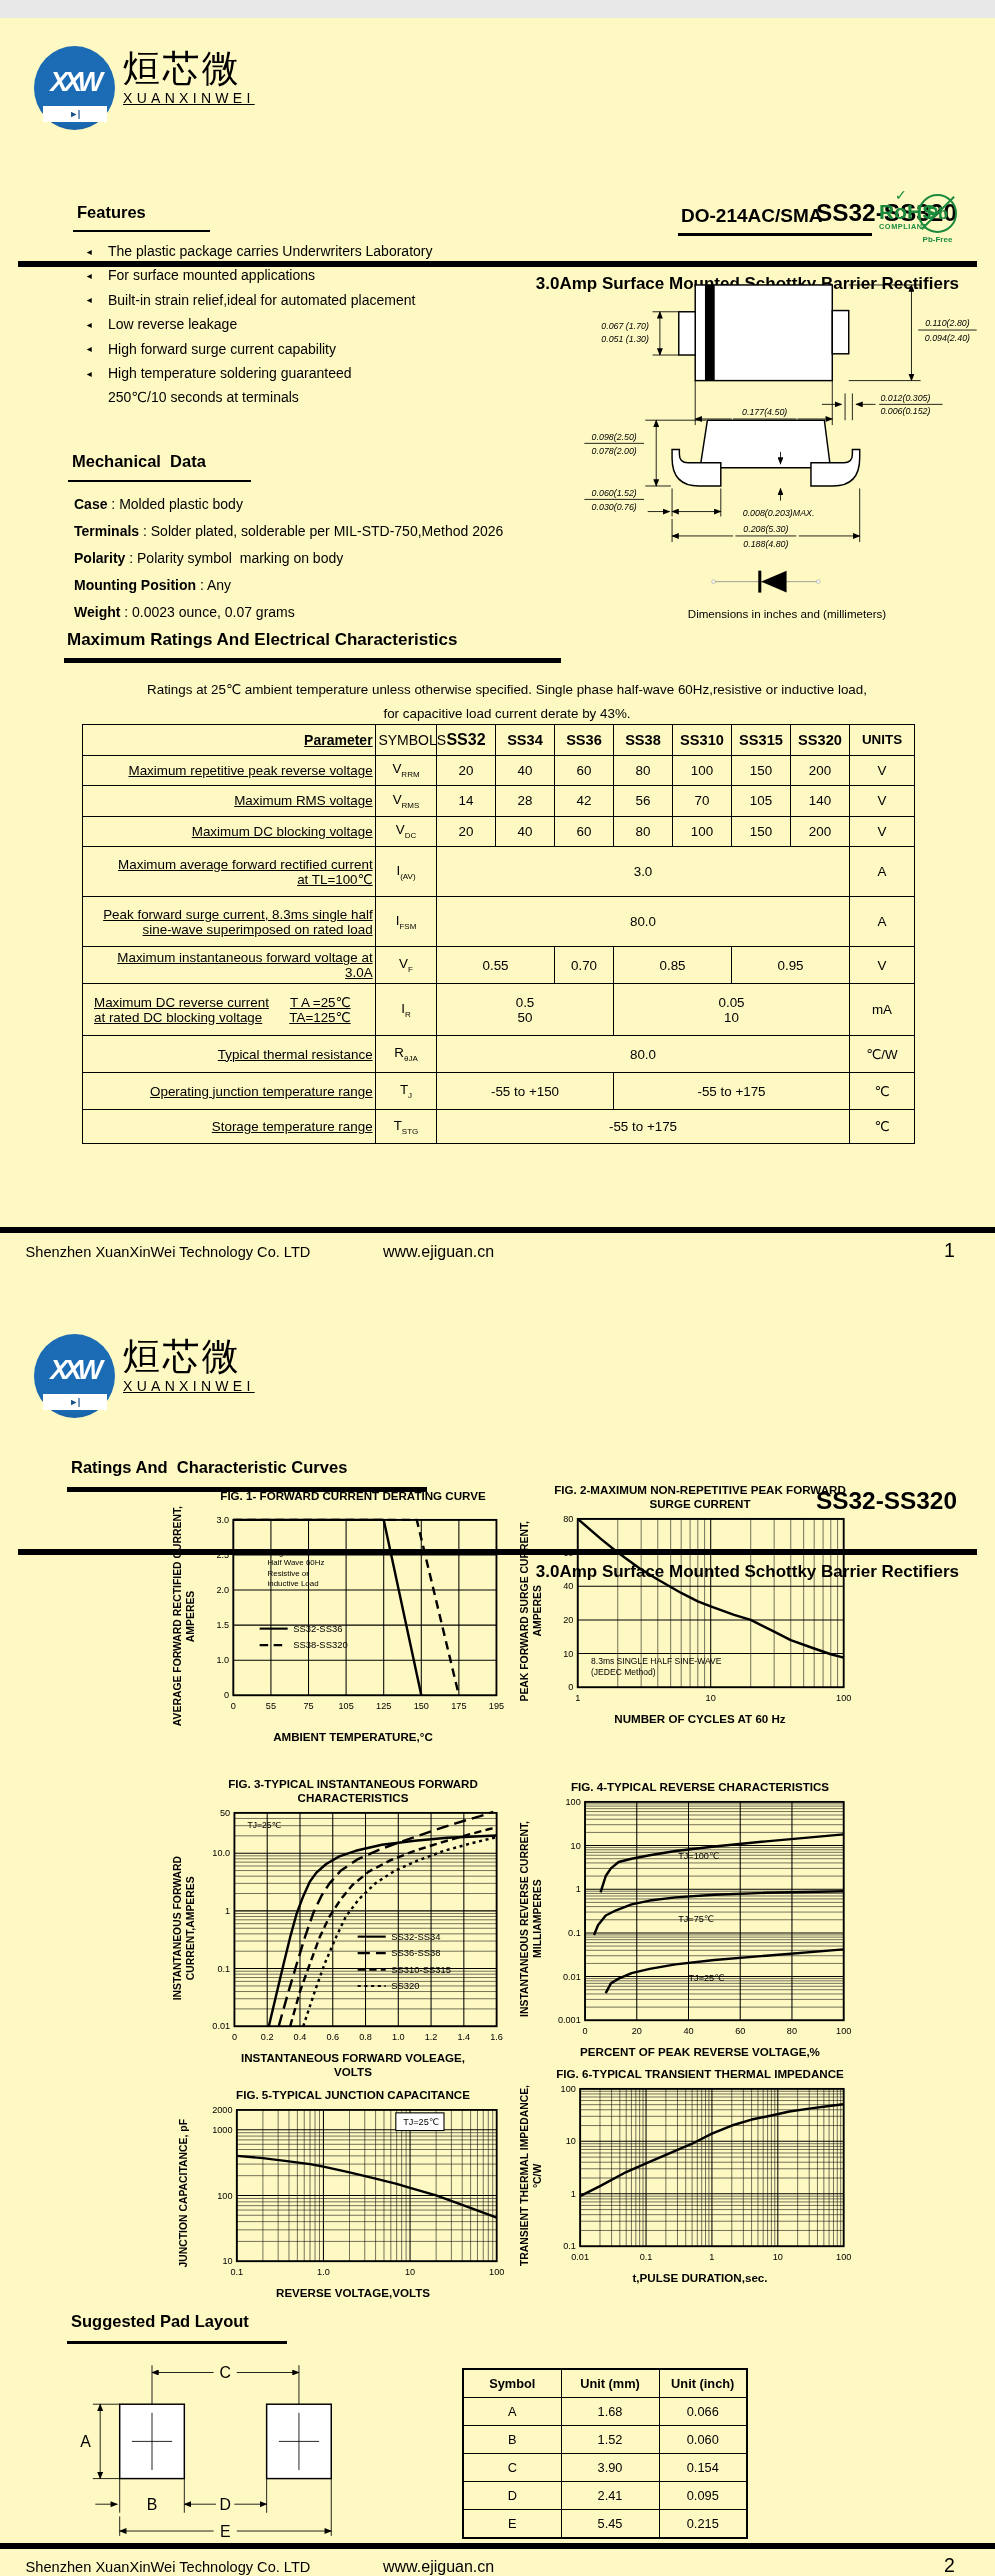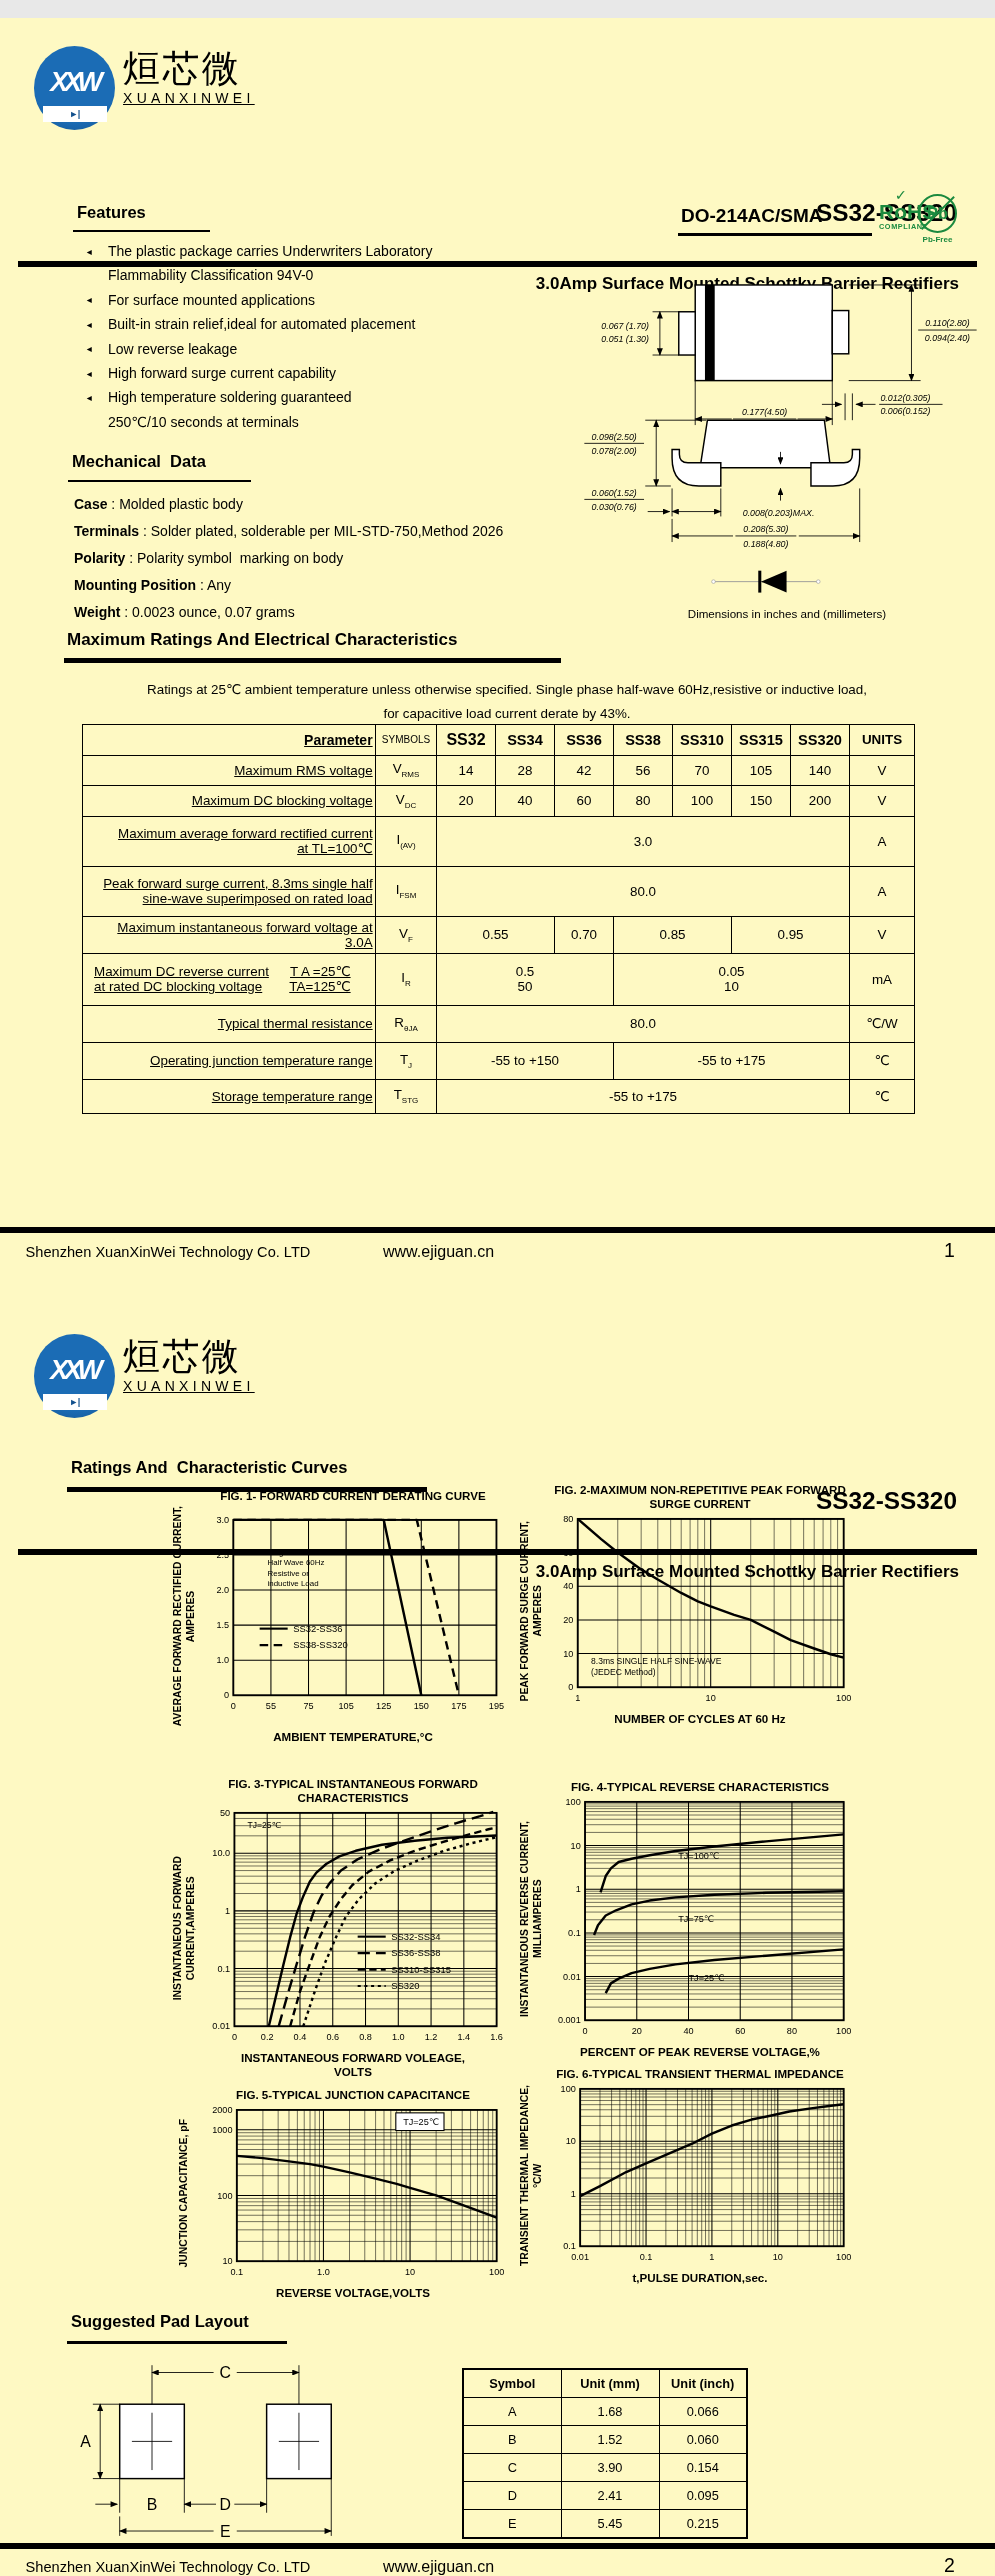--- a/index.html
+++ b/index.html
@@ -88,21 +88,20 @@
       <div class="logo-latin">XUANXINWEI</div>
     </div>
     <div class="abs partrange" style="left:695px;top:181px;width:262px;">SS32-SS320</div>
     <div class="rule" style="left:18.3px;top:243px;width:959px;height:6.1px;"></div>
     <div class="abs subtitle" style="left:305px;top:256px;width:654px;">3.0Amp Surface Mounted Schottky Barrier Rectifiers</div>
 
     <div class="abs h1" style="left:77px;top:185px;">Features</div>
     <div class="rule" style="left:73px;top:212px;width:137px;height:2.4px;"></div>
     <div class="abs" style="left:85px;top:221px;width:476px;">
       <div class="feat-line"><span class="feat-bullet">◄</span><span>The plastic package carries Underwriters Laboratory</span></div>
-      <div class="feat-line"><span>Flammability Classification 94V-0</span></div>
       <div class="feat-line"><span class="feat-bullet">◄</span><span>For surface mounted applications</span></div>
       <div class="feat-line"><span class="feat-bullet">◄</span><span>Built-in strain relief,ideal for automated placement</span></div>
       <div class="feat-line"><span class="feat-bullet">◄</span><span>Low reverse leakage</span></div>
       <div class="feat-line"><span class="feat-bullet">◄</span><span>High forward surge current capability</span></div>
       <div class="feat-line"><span class="feat-bullet">◄</span><span>High temperature soldering guaranteed</span></div>
       <div class="feat-line"><span>250℃/10 seconds at terminals</span></div>
     </div>
 
     <div class="abs h1 pre" style="left:72px;top:434px;">Mechanical  Data</div>
     <div class="rule" style="left:68px;top:462px;width:183px;height:2.4px;"></div>
@@ -216,29 +215,41 @@
             <col style="width:59px">
             <col style="width:59px">
             <col style="width:59px">
             <col style="width:59px">
             <col style="width:59px">
           <col style="width:65px">
         </colgroup>
         <tbody>
             <tr style="height:30.5px;">
           <th class="param" style="font-size:14px;">Parameter</th>
-          <th style="font-size:10px;font-weight:normal;">SYMBOLS</th>
+          <th style="font-size:14px;font-weight:normal;">SYMBOLS</th>
           <th style="font-size:16px;">SS32</th>
           <th style="font-size:14.6px;">SS34</th>
           <th style="font-size:14.6px;">SS36</th>
           <th style="font-size:14.6px;">SS38</th>
           <th style="font-size:14.6px;">SS310</th>
           <th style="font-size:14.6px;">SS315</th>
           <th style="font-size:14.6px;">SS320</th>
           <th style="font-size:13.4px;">UNITS</th>
+        </tr>
+        <tr style="height:30.5px;">
+          <td class="param">Maximum repetitive peak reverse voltage</td>
+          <td><span>V</span><sub>RRM</sub></td>
+          <td>20</td>
+              <td>40</td>
+              <td>60</td>
+              <td>80</td>
+              <td>100</td>
+              <td>150</td>
+              <td>200</td>
+          <td>V</td>
         </tr>
         <tr style="height:30.5px;">
           <td class="param">Maximum RMS voltage</td>
           <td><span>V</span><sub>RMS</sub></td>
           <td>14</td>
               <td>28</td>
               <td>42</td>
               <td>56</td>
               <td>70</td>
               <td>105</td>

